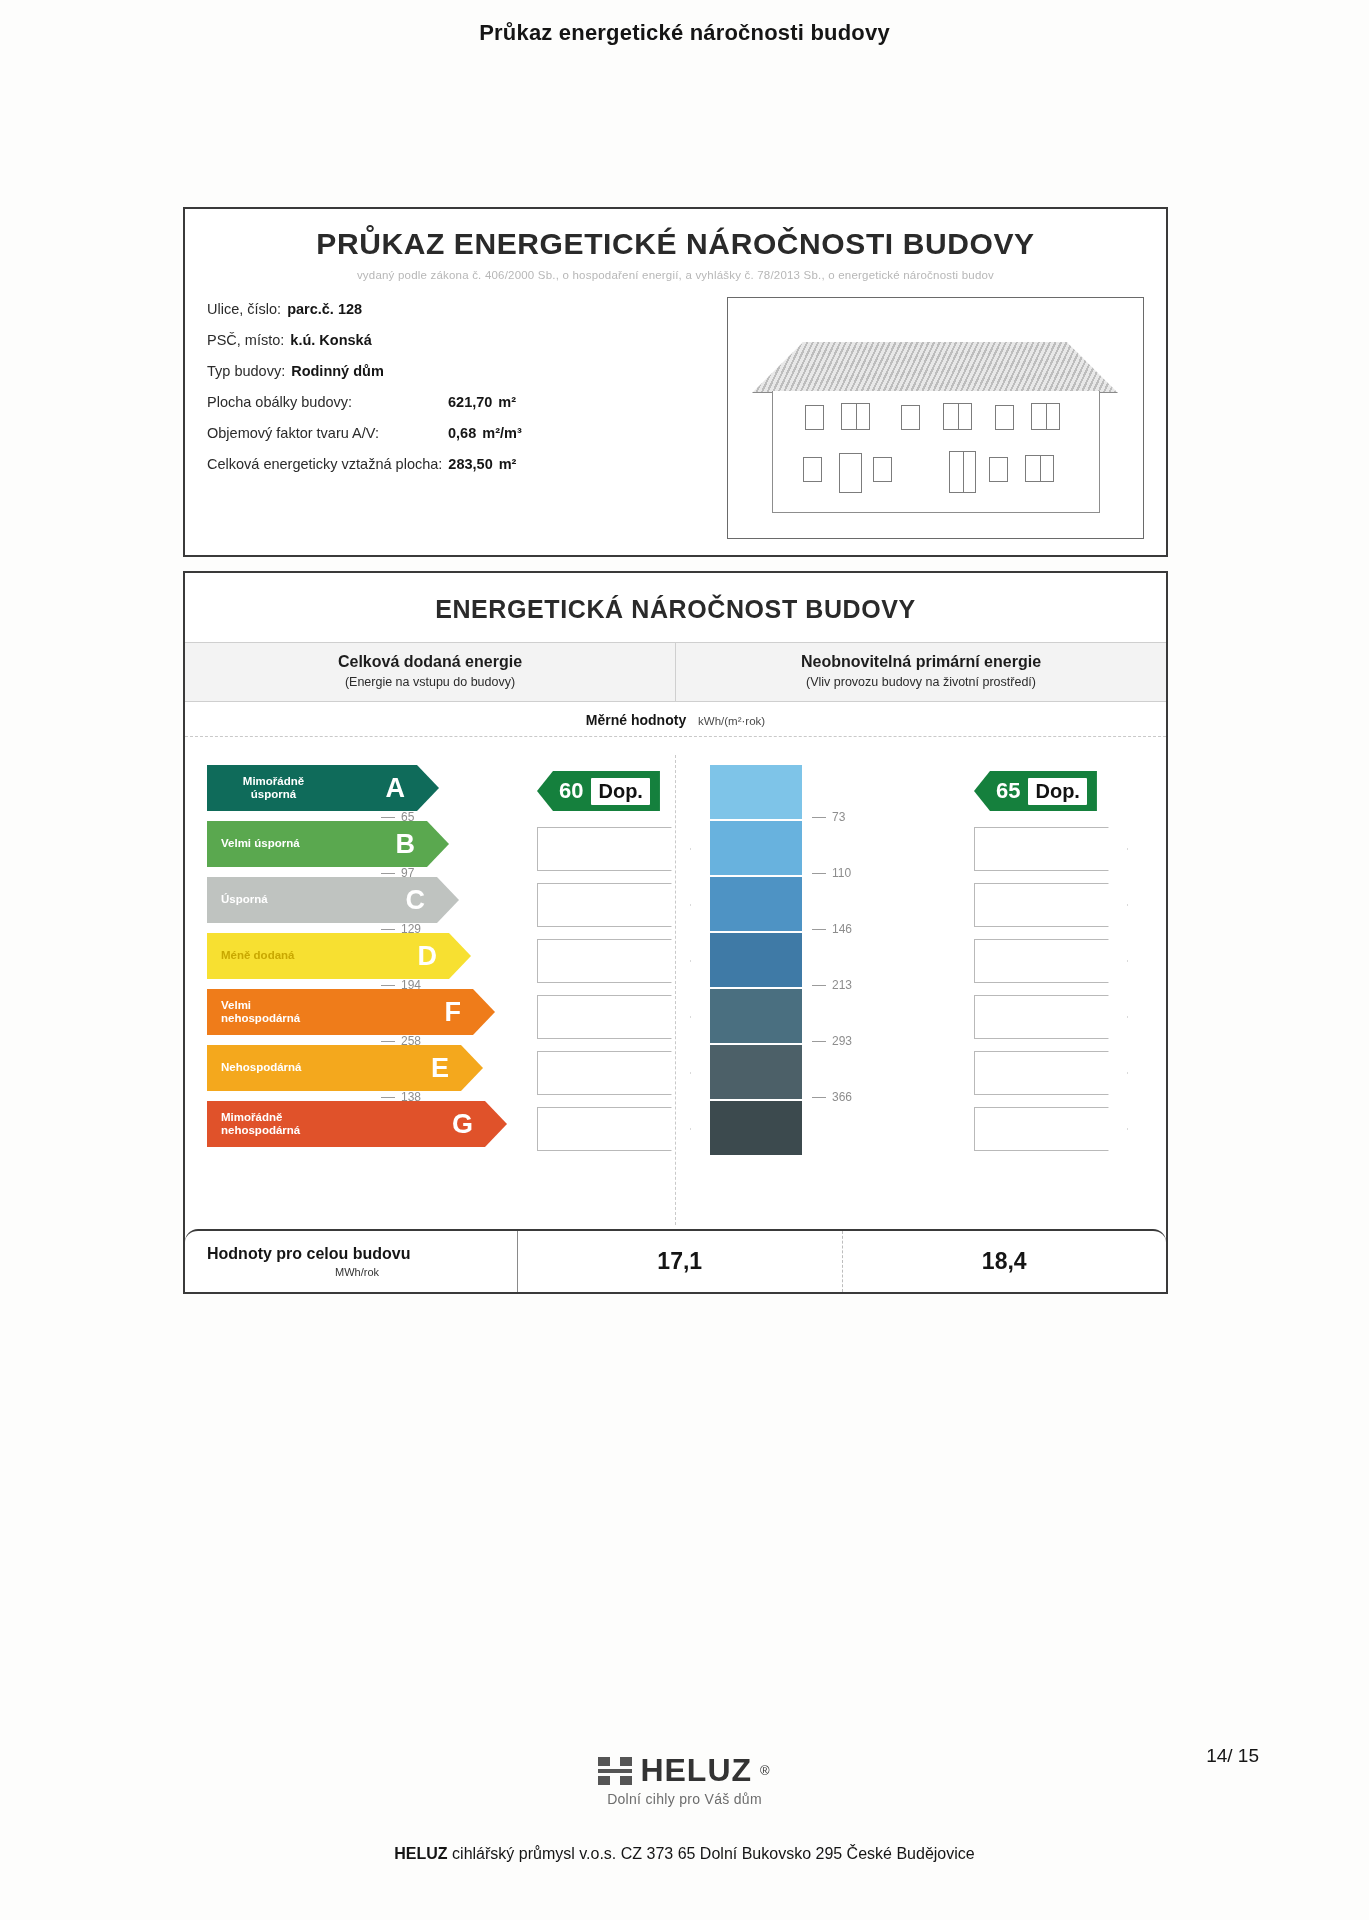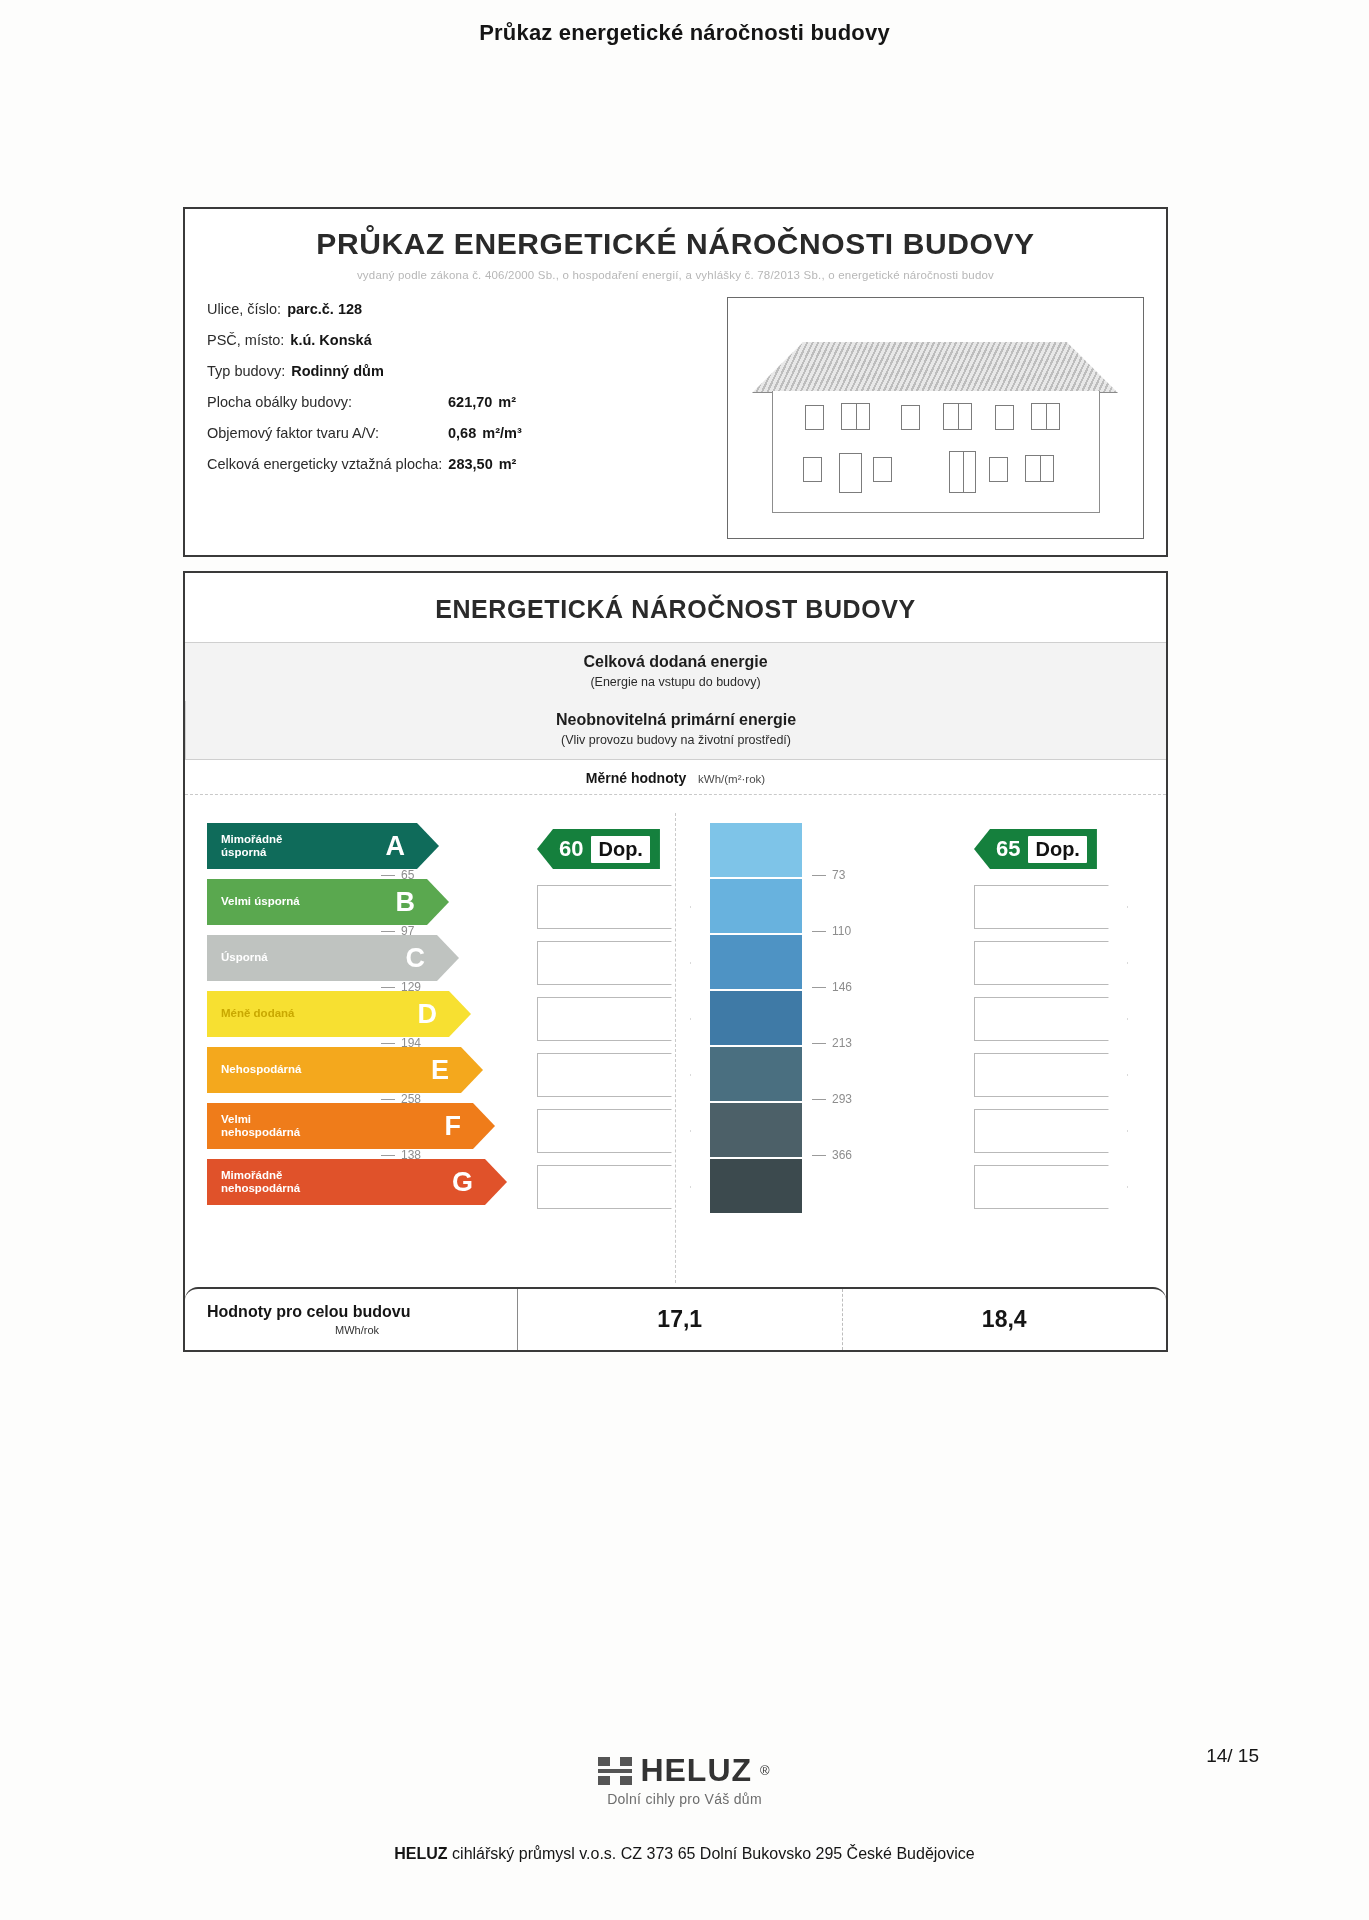--- a/index.html
+++ b/index.html
@@ -75,21 +75,20 @@
   .win .mull{position:absolute;left:50%;top:0;bottom:0;width:1px;background:#7c7c7c;}
 
   
   .en-title{
     text-align:center;font-size:25px;font-weight:bold;letter-spacing:.6px;
     color:#2a2a2a;padding:22px 0 18px 0;
   }
   .cols-head{
     display:flex;border-top:1px solid #cfcfcf;border-bottom:1px solid #cfcfcf;
     background:#f3f3f3;
-    flex-direction:column;
   }
   .cols-head .c{flex:1 1 0;text-align:center;padding:10px 4px 12px 4px;}
   .cols-head .c + .c{border-left:1px solid #cfcfcf;}
   .cols-head .t1{font-size:16px;font-weight:bold;color:#1d1d1d;}
   .cols-head .t2{font-size:12.5px;color:#2b2b2b;margin-top:4px;}
   .merne{
     text-align:center;padding:10px 0 8px 0;border-bottom:1px dashed #c9c9c9;
     font-size:14px;font-weight:bold;
   }
   .merne .u{font-weight:normal;font-size:11.5px;color:#4a4a4a;margin-left:8px;}
@@ -280,21 +279,21 @@
     <div class="merne">
       <span>Měrné hodnoty</span>
       <span class="u">kWh/(m²·rok)</span>
     </div>
 
     <div class="scale-area">
 
       <div class="half">
 
         <div class="arrows">
-          <div class="arw" style="width:232px;">
+          <div class="arw" style="width:232px;text-align:center;">
             <div class="body" style="width:232px;background:#0f6b5a;">
               <span class="txt">Mimořádně úsporná</span>
             </div>
             <span class="let">A</span>
           </div>
           <div class="arw" style="width:242px;">
             <div class="body" style="width:242px;background:#5aa84f;">
               <span class="txt">Velmi úsporná</span>
             </div>
             <span class="let">B</span>
@@ -304,31 +303,31 @@
               <span class="txt">Úsporná</span>
             </div>
             <span class="let">C</span>
           </div>
           <div class="arw" style="width:264px;">
             <div class="body" style="width:264px;background:#f7e031;">
               <span class="txt" style="color:#c9a800;">Méně dodaná</span>
             </div>
             <span class="let">D</span>
           </div>
+          <div class="arw" style="width:288px;">
+            <div class="body" style="width:288px;background:#ef7c1a;">
+              <span class="txt">Velmi nehospodárná</span>
+            </div>
+            <span class="let">F</span>
+          </div>
           <div class="arw" style="width:276px;">
             <div class="body" style="width:276px;background:#f4a81d;">
               <span class="txt">Nehospodárná</span>
             </div>
             <span class="let">E</span>
-          </div>
-          <div class="arw" style="width:288px;">
-            <div class="body" style="width:288px;background:#ef7c1a;">
-              <span class="txt">Velmi nehospodárná</span>
-            </div>
-            <span class="let">F</span>
           </div>
           <div class="arw" style="width:300px;">
             <div class="body" style="width:300px;background:#e0522a;">
               <span class="txt">Mimořádně nehospodárná</span>
             </div>
             <span class="let">G</span>
           </div>
         </div>
 
         <div class="ticks" style="left:196px;">

